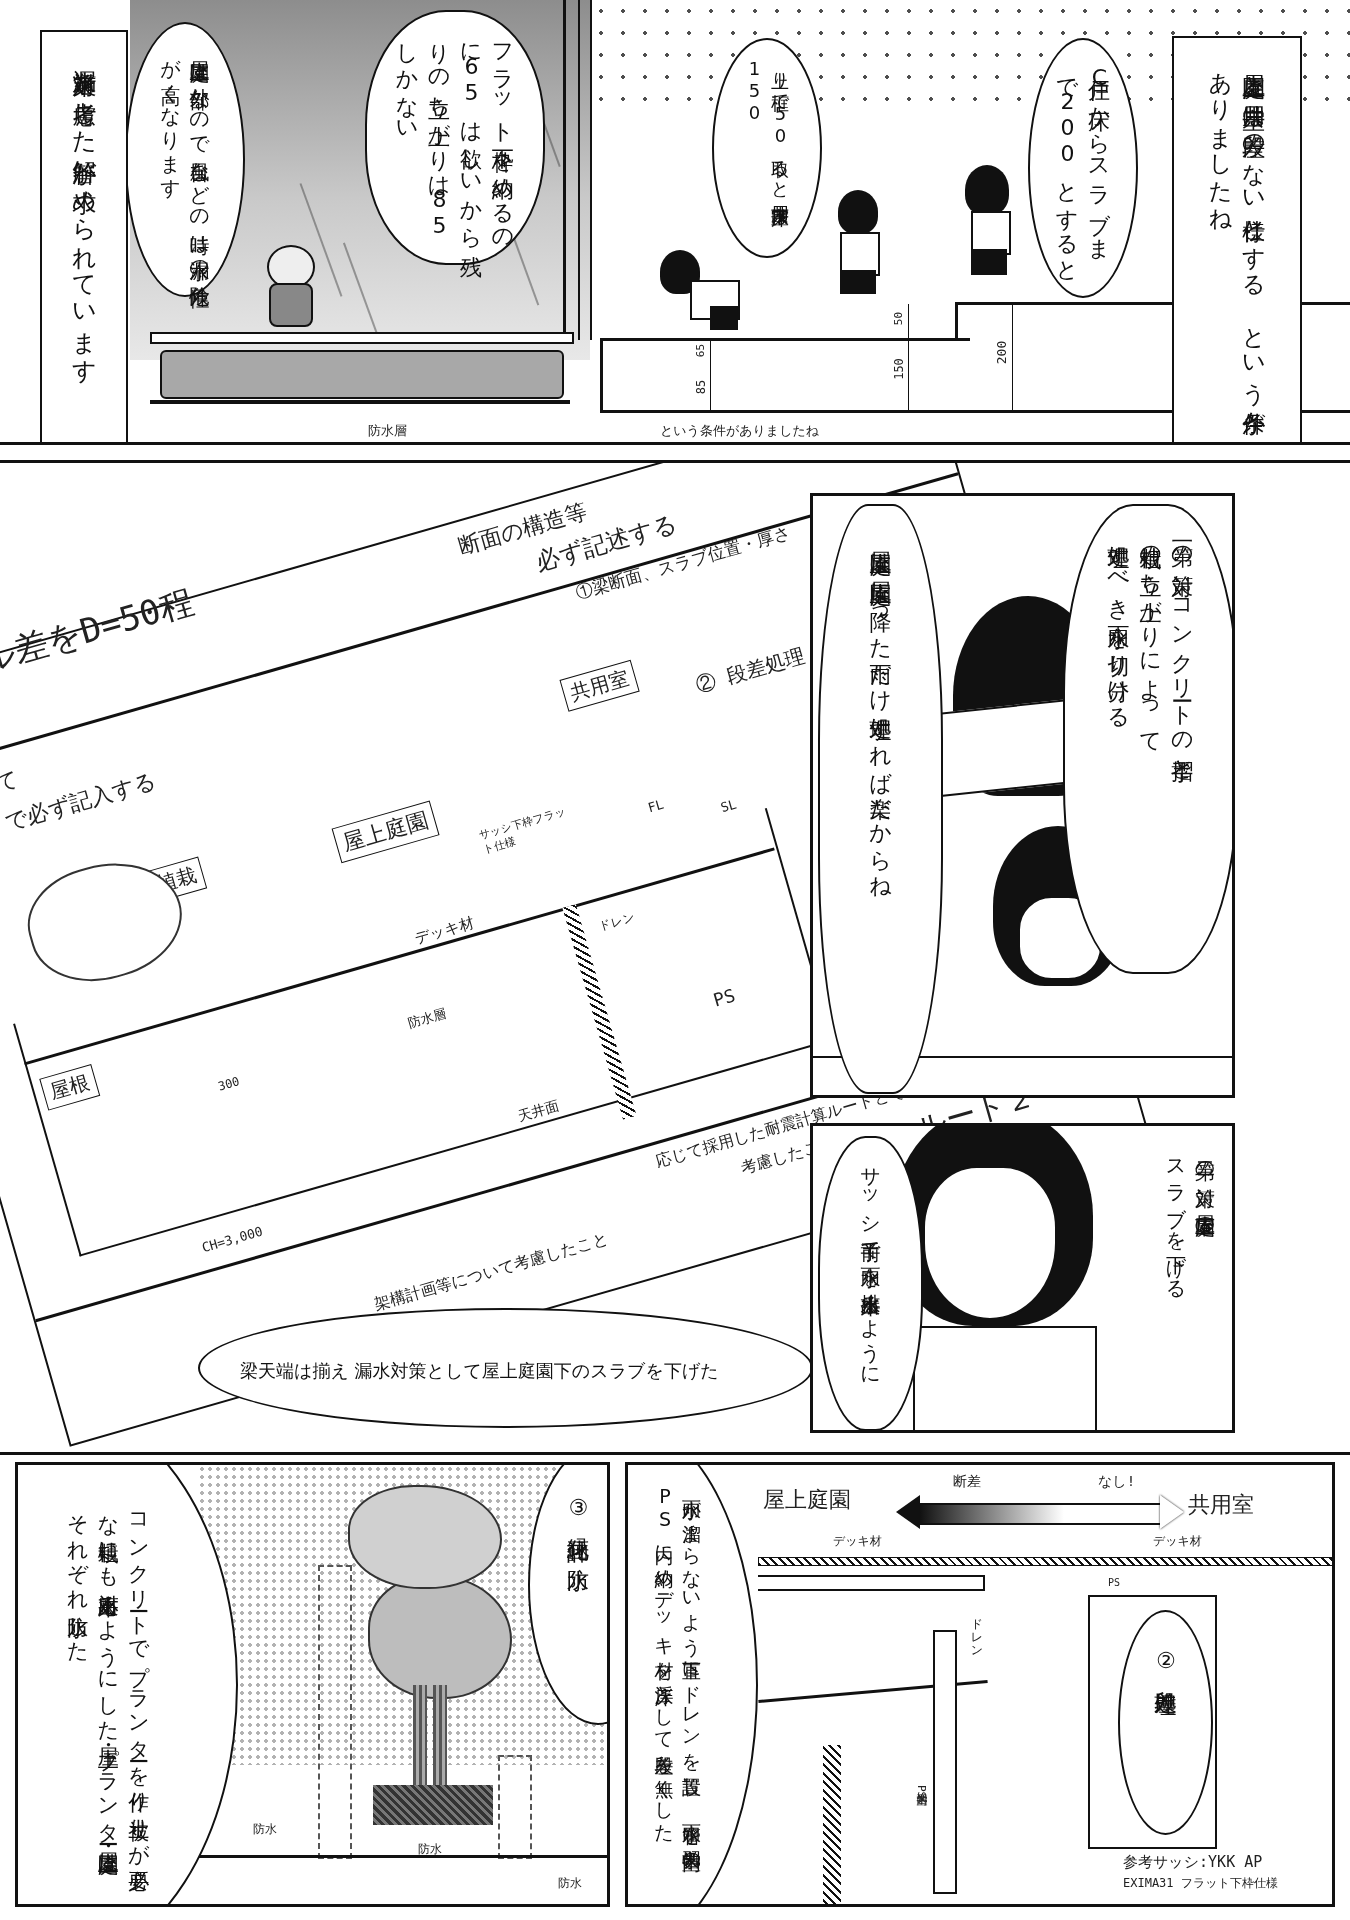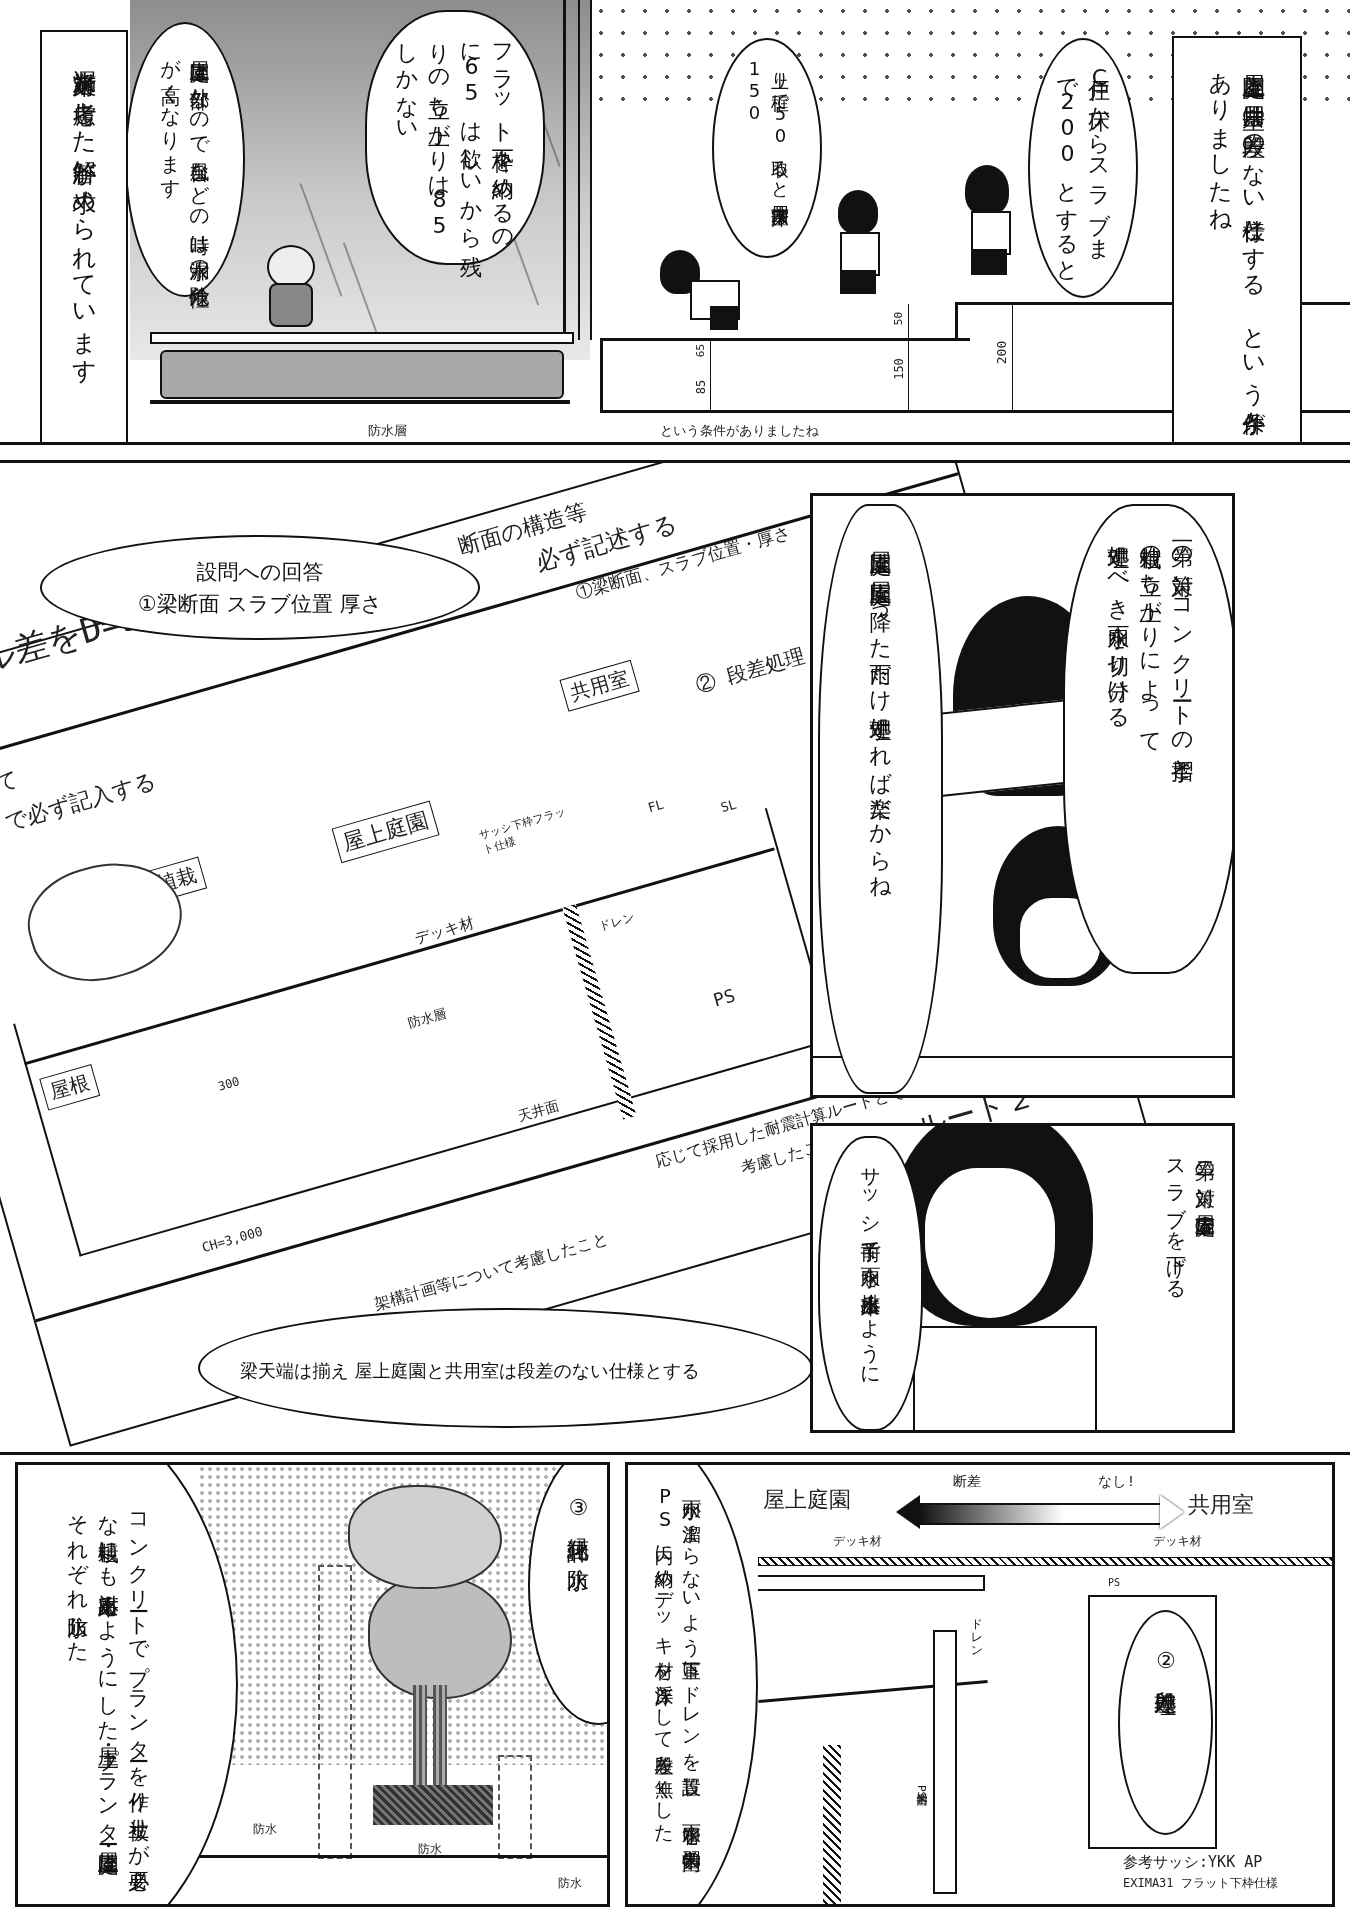--- a/index.html
+++ b/index.html
@@ -138,27 +138,23 @@
     <span class="hand" style="left:240px;top:470px;font-size:12px;">300</span>
 
     <div class="tree" style="left:100px;top:230px;width:150px;height:110px;background:#fff;"></div>
     <div style="position:absolute;left:60px;top:360px;width:780px;height:240px;border:2px solid #111;border-top:none;"></div>
     <div style="position:absolute;left:60px;top:400px;width:780px;height:3px;background:#111;"></div>
     <div class="hatch" style="position:absolute;left:620px;top:400px;width:14px;height:220px;"></div>
     <div style="position:absolute;left:0;top:650px;width:1120px;height:3px;background:#111;"></div>
     <div style="position:absolute;left:0;top:90px;width:1120px;height:3px;background:#111;"></div>
   </div>
 
-  <div class="bubble" style="left:40px;top:72px;width:440px;height:105px;flex-direction:column;">
-    <div style="font-size:21px;">設問への回答</div>
-    <div style="font-size:21px;margin-top:4px;">①梁断面 スラブ位置 厚さ</div>
-  </div>
 
   <div class="bubble" style="left:198px;top:845px;width:615px;height:120px;flex-direction:column;align-items:flex-start;padding-left:40px;">
-    <div style="font-size:18px;margin-top:6px;">梁天端は揃え 屋上庭園と共用室は段差のない仕様とする</div>
+    <div style="font-size:18px;margin-top:6px;">梁天端は揃え 漏水対策として屋上庭園下のスラブを下げた</div>
   </div>
 
   <div class="panel" style="left:810px;top:30px;width:425px;height:605px;">
 
     <div class="hair" style="left:140px;top:100px;width:150px;height:200px;border-radius:50% 50% 30% 30%;"></div>
     <div style="position:absolute;left:90px;top:210px;width:200px;height:80px;border:2px solid #111;background:#fff;transform:rotate(-6deg);"></div>
     <div class="hair" style="left:180px;top:330px;width:130px;height:160px;"></div>
     <div style="position:absolute;left:205px;top:400px;width:80px;height:80px;background:#fff;border-radius:40%;border:2px solid #111;"></div>
     <div style="position:absolute;left:0;top:560px;width:425px;height:2px;background:#111;"></div>
 

